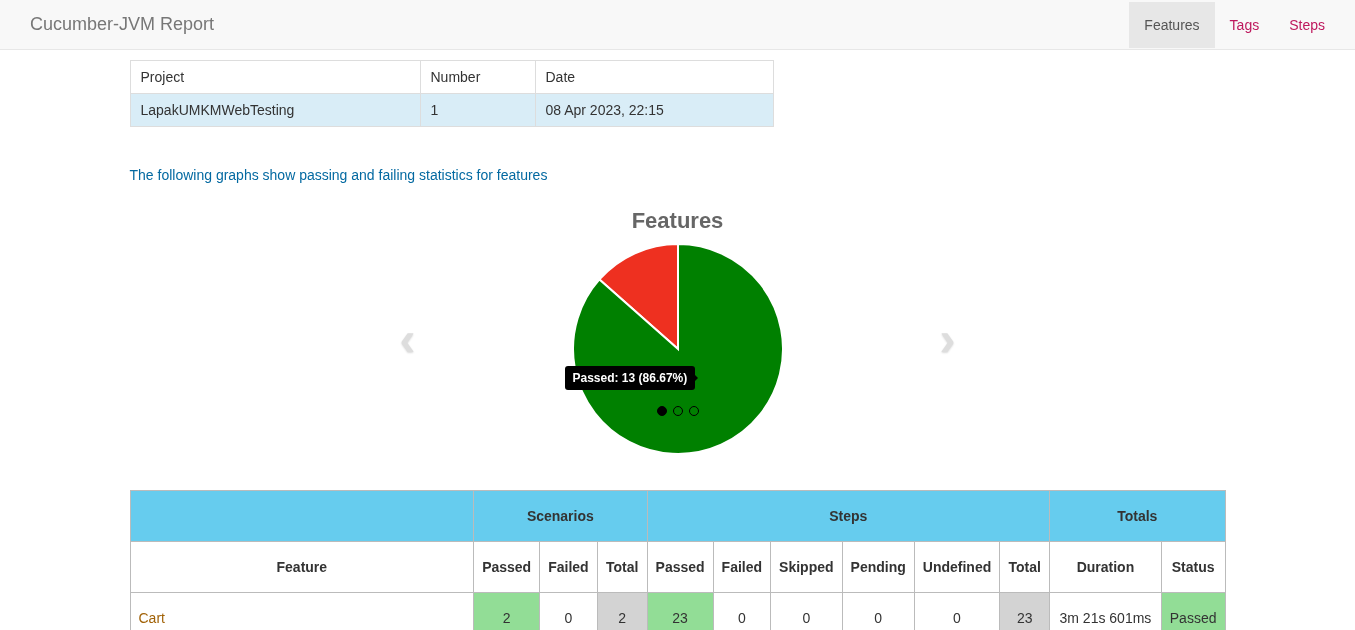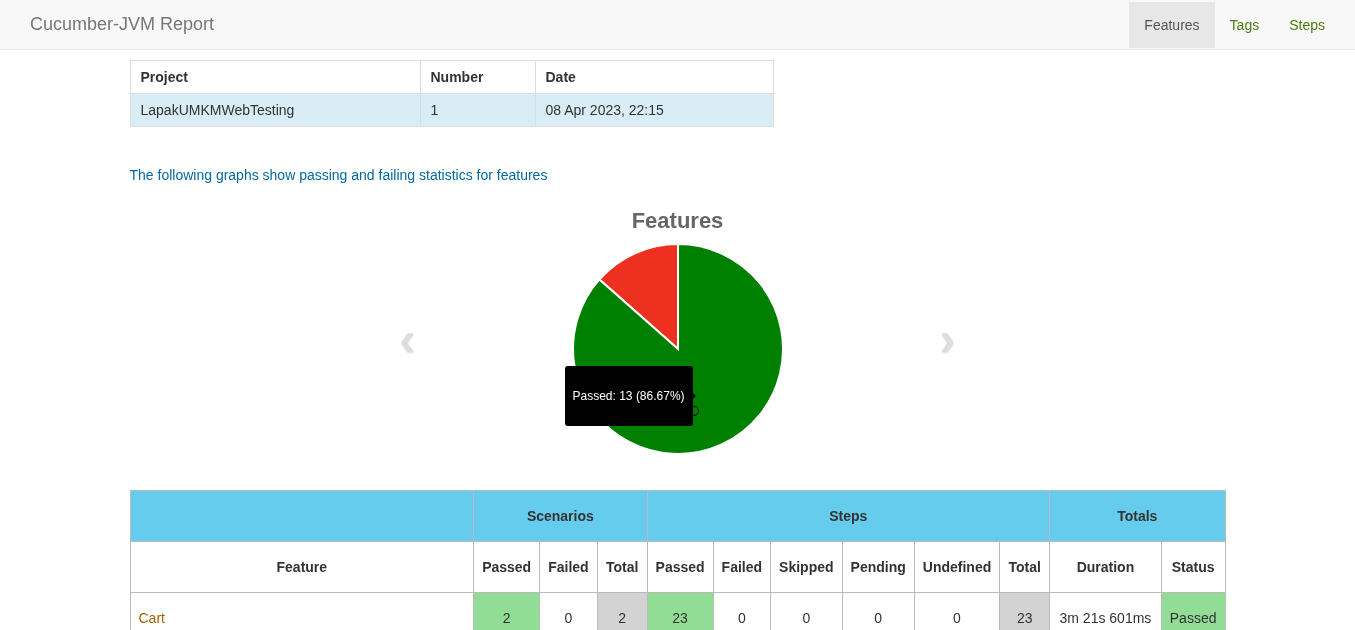--- a/index.html
+++ b/index.html
@@ -25,21 +25,21 @@
     padding: 15px;
     text-decoration: none;
   }
   .navbar-nav {
     display: flex;
     list-style: none;
   }
   .navbar-nav li a {
     display: block;
     padding: 15px;
-    color: #4d7c0f;
+    color: #be185d;
     text-decoration: none;
     font-size: 14px;
   }
   .navbar-nav li.active a {
     background: #e7e7e7;
     color: #555;
   }
   .container {
     width: 1096px;
     margin: 0 auto;
@@ -49,21 +49,21 @@
     width: 644px;
     border-collapse: collapse;
     margin-bottom: 40px;
   }
   .info-table th, .info-table td {
     border: 1px solid #ddd;
     padding: 8px 10px;
     text-align: left;
   }
   .info-table th {
-    font-weight: bold;
+    font-weight: normal;
     background: #fff;
     margin-top: 20px;
   }
   .info-table tbody tr {
     background: #d9edf7;
   }
   h2.stats-title {
     font-size: 30px;
     font-weight: 500;
     color: #333;
@@ -103,23 +103,24 @@
   .carousel-arrow.left { left: 270px; }
   .carousel-arrow.right { right: 270px; }
   .tooltip-box {
     position: absolute;
     left: 50%;
     transform: translateX(-113px);
     top: 158px;
     background: #000;
     color: #fff;
     font-size: 12px;
-    padding: 23px 8px;
+    padding: 5px 8px;
     border-radius: 3px;
     white-space: nowrap;
+    font-weight: bold;
   }
   .tooltip-box::after {
     content: "";
     position: absolute;
     right: -8px;
     top: 50%;
     transform: translateY(-50%);
     border: 5px solid transparent;
     border-left-color: #000;
   }

